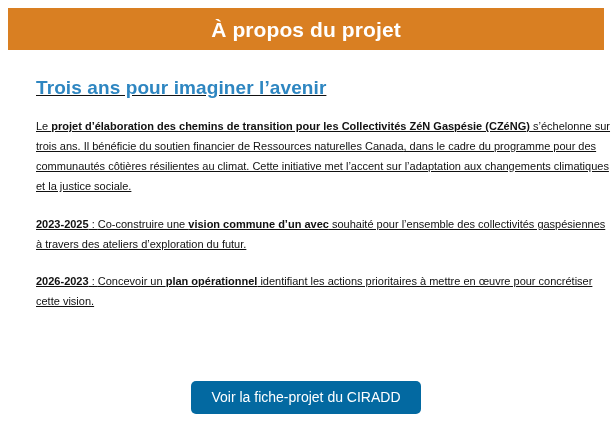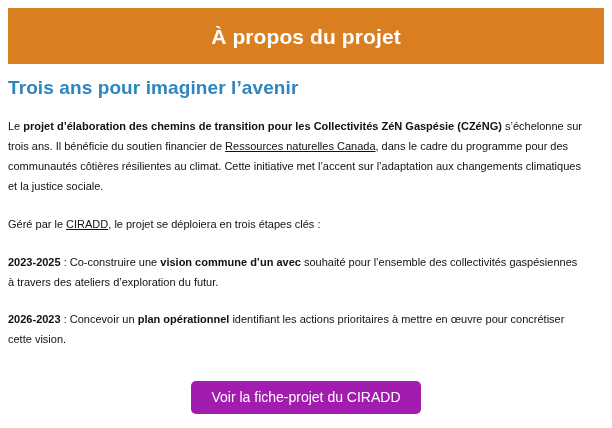--- a/index.html
+++ b/index.html
@@ -23,41 +23,42 @@
     background: #ffffff;
     box-sizing: border-box;
   }
 
   
   .banner {
     position: absolute;
     left: 8px;
     top: 8px;
     width: 596px;
-    height: 56px;
+    height: 42px;
     background: #d97f22;
     display: flex;
     align-items: center;
     justify-content: center;
   }
   .banner-title {
     color: #ffffff;
     font-size: 21px;
     font-weight: bold;
     letter-spacing: 0.1px;
     line-height: 1;
     white-space: nowrap;
   }
 
   
   .content {
     position: absolute;
-    left: 8px;
+    left: 36px;
     top: 76px;
     width: 576px;
+    text-decoration: underline;
   }
 
   .section-heading {
     color: #2e86c1;
     font-size: 19px;
     font-weight: bold;
     line-height: 24px;
     margin: 0 0 16px 0;
     letter-spacing: 0.1px;
   }
@@ -91,21 +92,21 @@
   .cta-wrap {
     position: absolute;
     left: 0;
     top: 381px;
     width: 612px;
     display: flex;
     justify-content: center;
   }
   .cta-button {
     display: inline-block;
-    background: #a21caf;
+    background: #0369a1;
     color: #ffffff;
     font-size: 14px;
     font-weight: normal;
     line-height: 1;
     padding: 9px 20px 10px 20px;
     border: none;
     border-radius: 5px;
     cursor: pointer;
     font-family: "Liberation Sans", sans-serif;
     white-space: nowrap;
@@ -121,23 +122,20 @@
   </div>
 
   <div class="content">
 
     <h2 class="section-heading">Trois ans pour imaginer l’avenir</h2>
 
     <p class="para intro">
       <span>Le </span><span class="b">projet d’élaboration des chemins de transition pour les Collectivités ZéN Gaspésie (CZéNG)</span><span> s’échelonne sur trois ans. Il bénéficie du soutien financier de </span><a class="inline-link" href="#">Ressources naturelles Canada</a><span>, dans le cadre du programme pour des communautés côtières résilientes au climat. Cette initiative met l’accent sur l’adaptation aux changements climatiques et la justice sociale.</span>
     </p>
 
-    <p class="para lead">
-      <span>Géré par le </span><a class="inline-link" href="#">CIRADD</a><span>, le projet se déploiera en trois étapes clés :</span>
-    </p>
 
     <p class="para phase">
       <span class="b">2023-2025</span><span> : </span><span>Co-construire une </span><span class="b">vision commune d’un avec</span><span> souhaité pour l’ensemble des collectivités gaspésiennes à travers des ateliers d’exploration du futur.</span>
     </p>
 
 
     <p class="para phase">
       <span class="b">2026-2023</span><span> : </span><span>Concevoir un </span><span class="b">plan opérationnel</span><span> identifiant les actions prioritaires à mettre en œuvre pour concrétiser cette vision.</span>
     </p>
 

